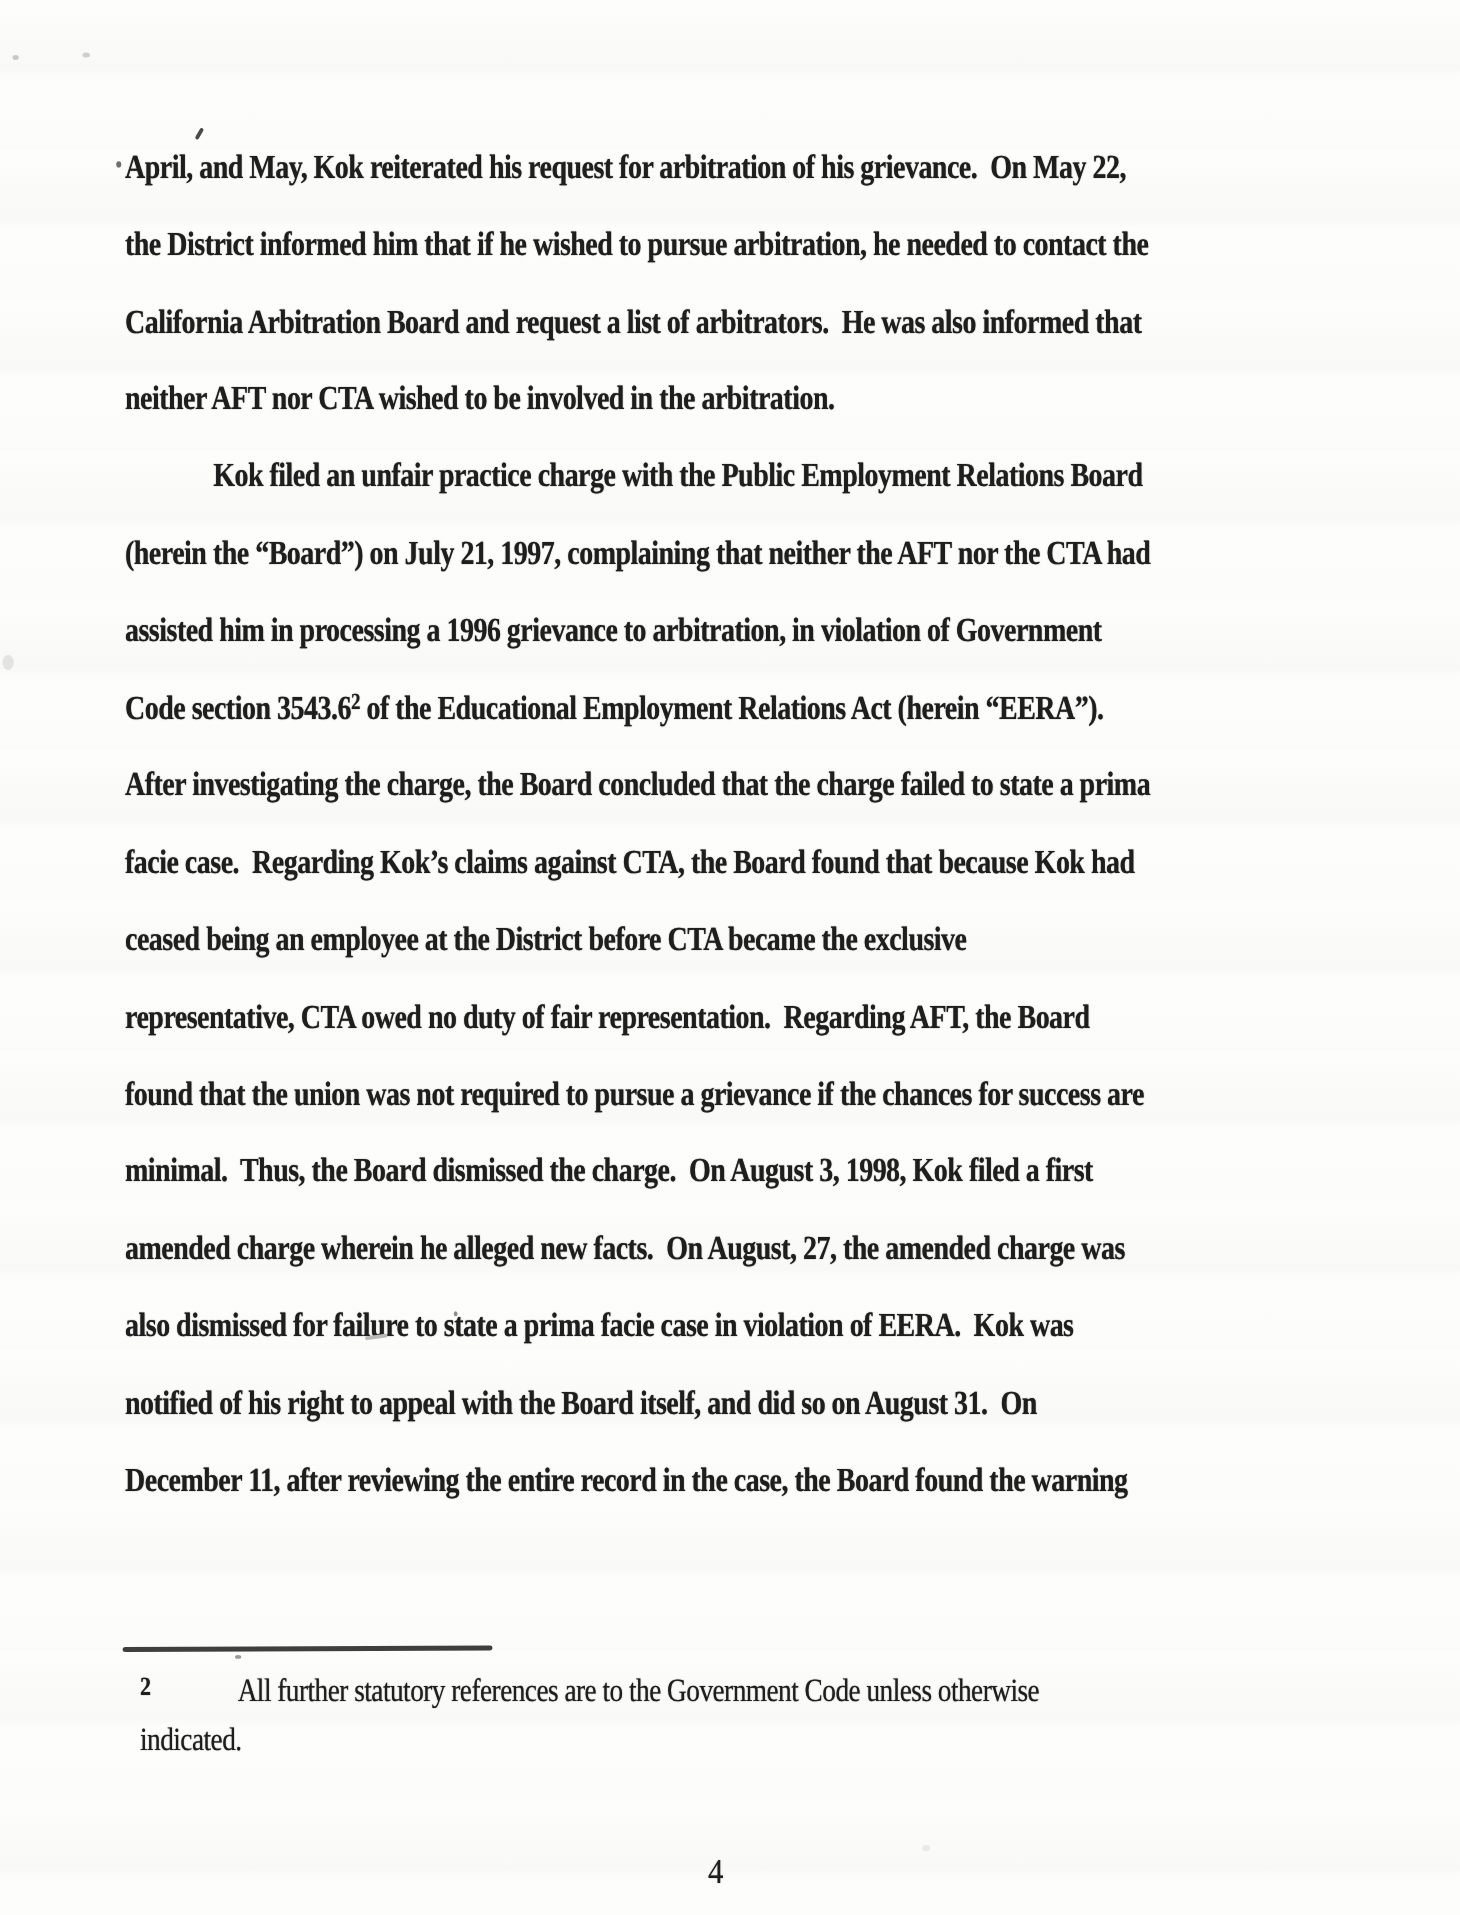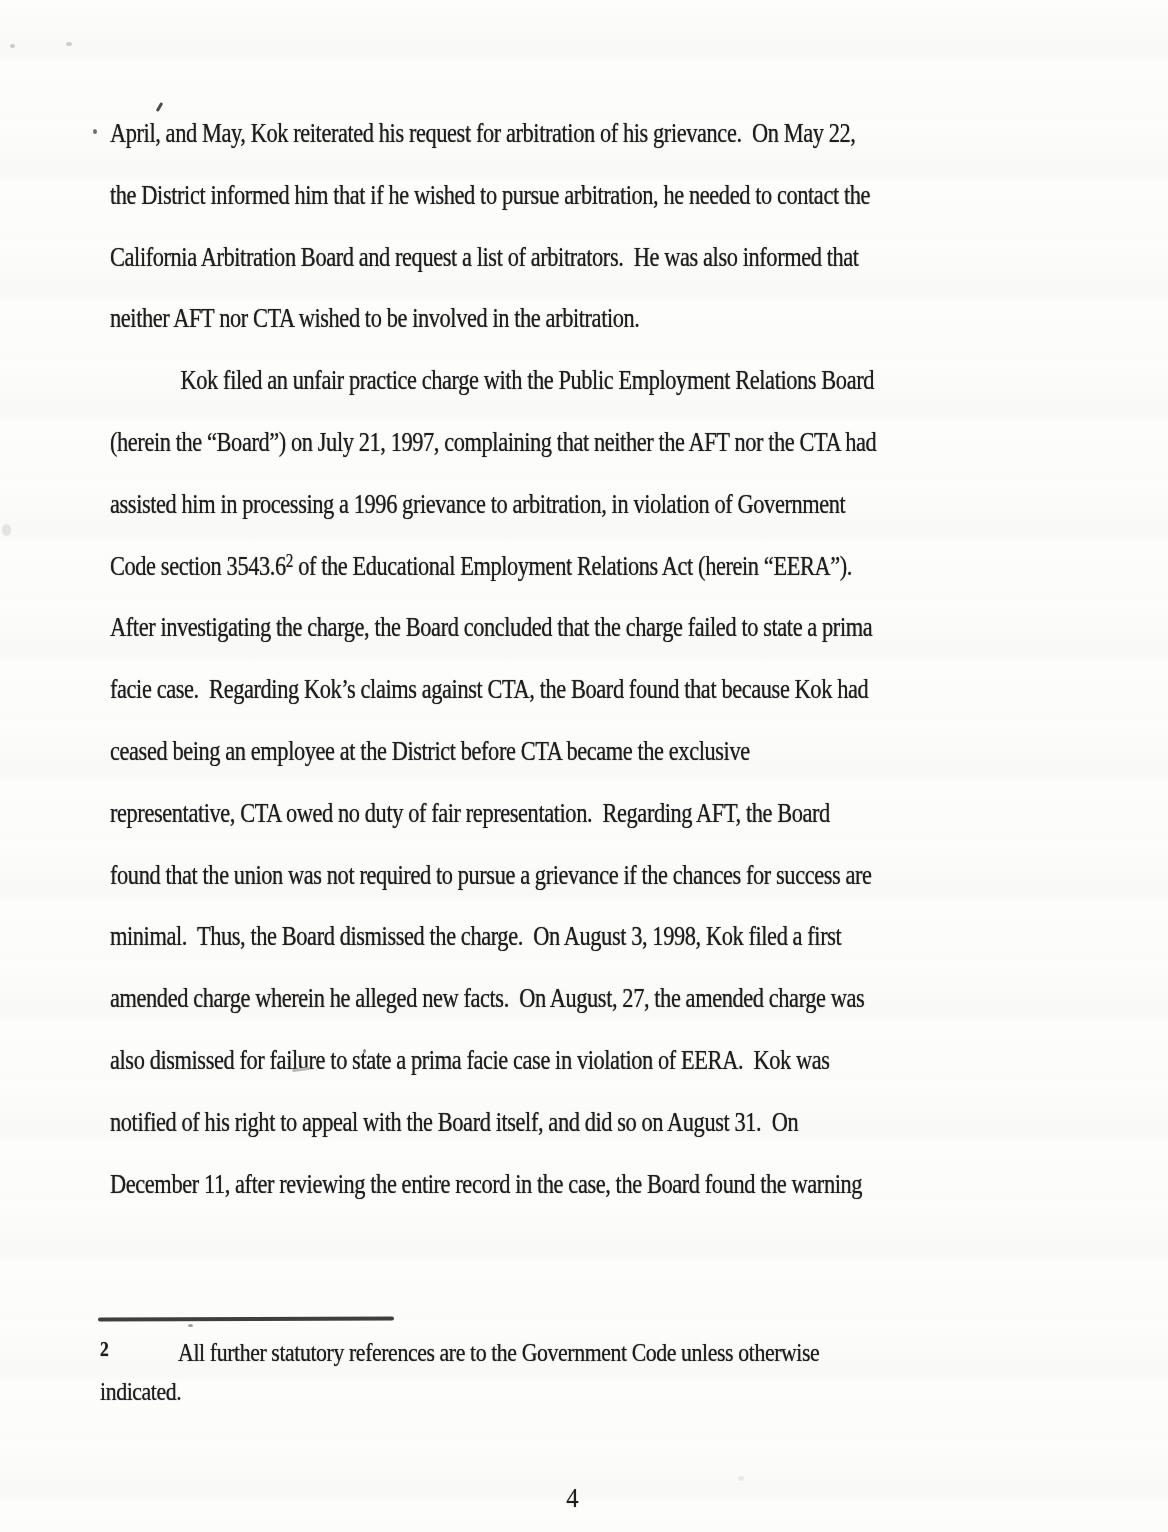--- a/index.html
+++ b/index.html
@@ -23,22 +23,23 @@
       180deg,
       rgba(240,240,236,0.0) 0px,
       rgba(240,240,236,0.35) 55px,
       rgba(252,252,250,0.0) 62px,
       rgba(246,246,243,0.25) 120px
     );
     pointer-events: none;
   }
   .body-text {
     position: absolute;
-    left: 110px;
+    left: 100px;
     top: 103px;
+    font-weight: bold;
   }
   .text-line {
     font-size: 27px;
     line-height: 61.8px;
     letter-spacing: -0.5px;
     white-space: pre;
     transform: scaleX(0.83);
     transform-origin: 0 50%;
     text-shadow: 0 0 1px rgba(25,25,25,0.75);
   }
@@ -55,21 +56,21 @@
     left: 98px;
     top: 1317px;
     width: 296px;
     height: 4px;
     background: #3f3f3f;
     border-radius: 2px;
     transform: rotate(-0.2deg);
   }
   .footnote {
     position: absolute;
-    left: 100px;
+    left: 112px;
     top: 1334px;
     font-size: 26px;
     letter-spacing: -0.5px;
     text-shadow: 0 0 1px rgba(25,25,25,0.75);
   }
   .fn-line1 {
     white-space: pre;
     line-height: 38px;
     transform: scaleX(0.84);
     transform-origin: 0 0;

